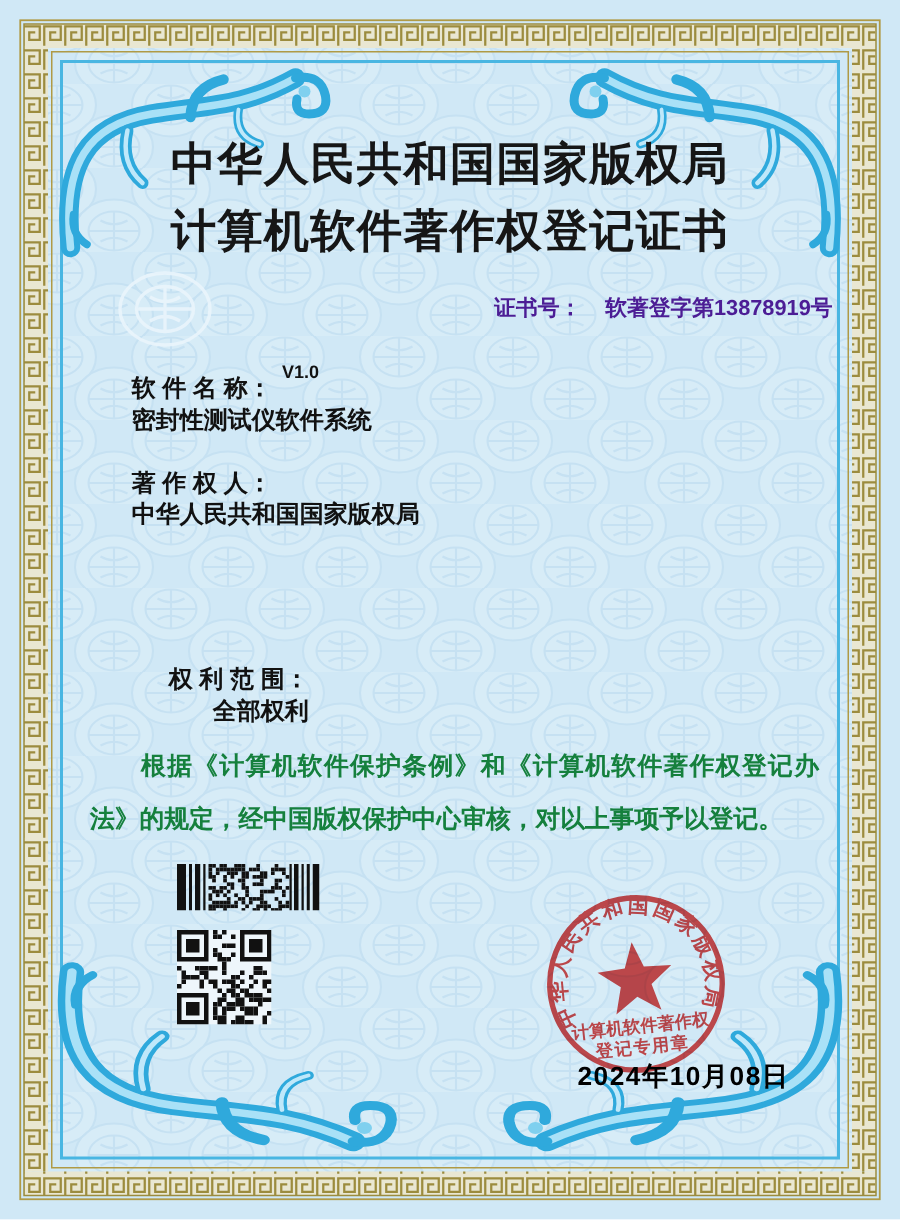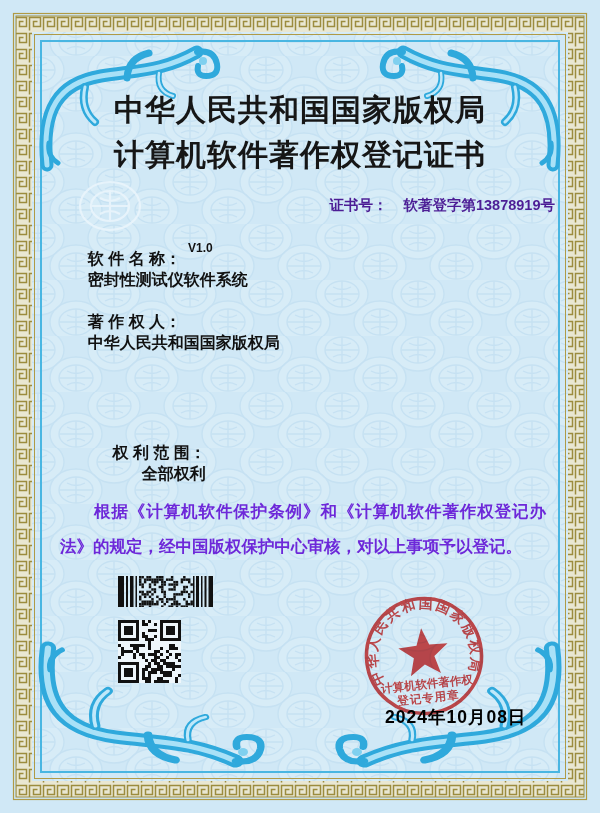--- a/index.html
+++ b/index.html
@@ -24,21 +24,21 @@
   }
   .certno .gap{display:inline-block;width:16px;}
   .field{
     left:70px;font-size:16px;font-weight:bold;color:#111;white-space:pre;
   }
   .field .label{display:inline-block;width:118px;white-space:pre;}
   .f0{top:231px;} .f0b{top:241px;left:188px;font-size:12px;}
   .f1{top:294px;} .f2{top:391px;} .f3{top:425px;text-align:right;} .f4{top:458px;}
   .statement{
     top:494px;left:60px;width:486px;font-size:16.5px;font-weight:bold;
-    color:#6d28d9;line-height:35px;text-indent:34px;text-align:justify;
+    color:#15803d;line-height:35px;text-indent:34px;text-align:justify;
   }
   .barcode{left:118px;top:576px;}
   .qrcode{left:118px;top:620px;}
   .seal{
     left:362px;top:594px;width:124px;height:124px;
     transform:rotate(-6deg);opacity:0.92;mix-blend-mode:multiply;
   }
   .date{
     left:385px;top:705px;font-size:17.5px;font-weight:bold;color:#000;
     letter-spacing:1px;white-space:pre;

